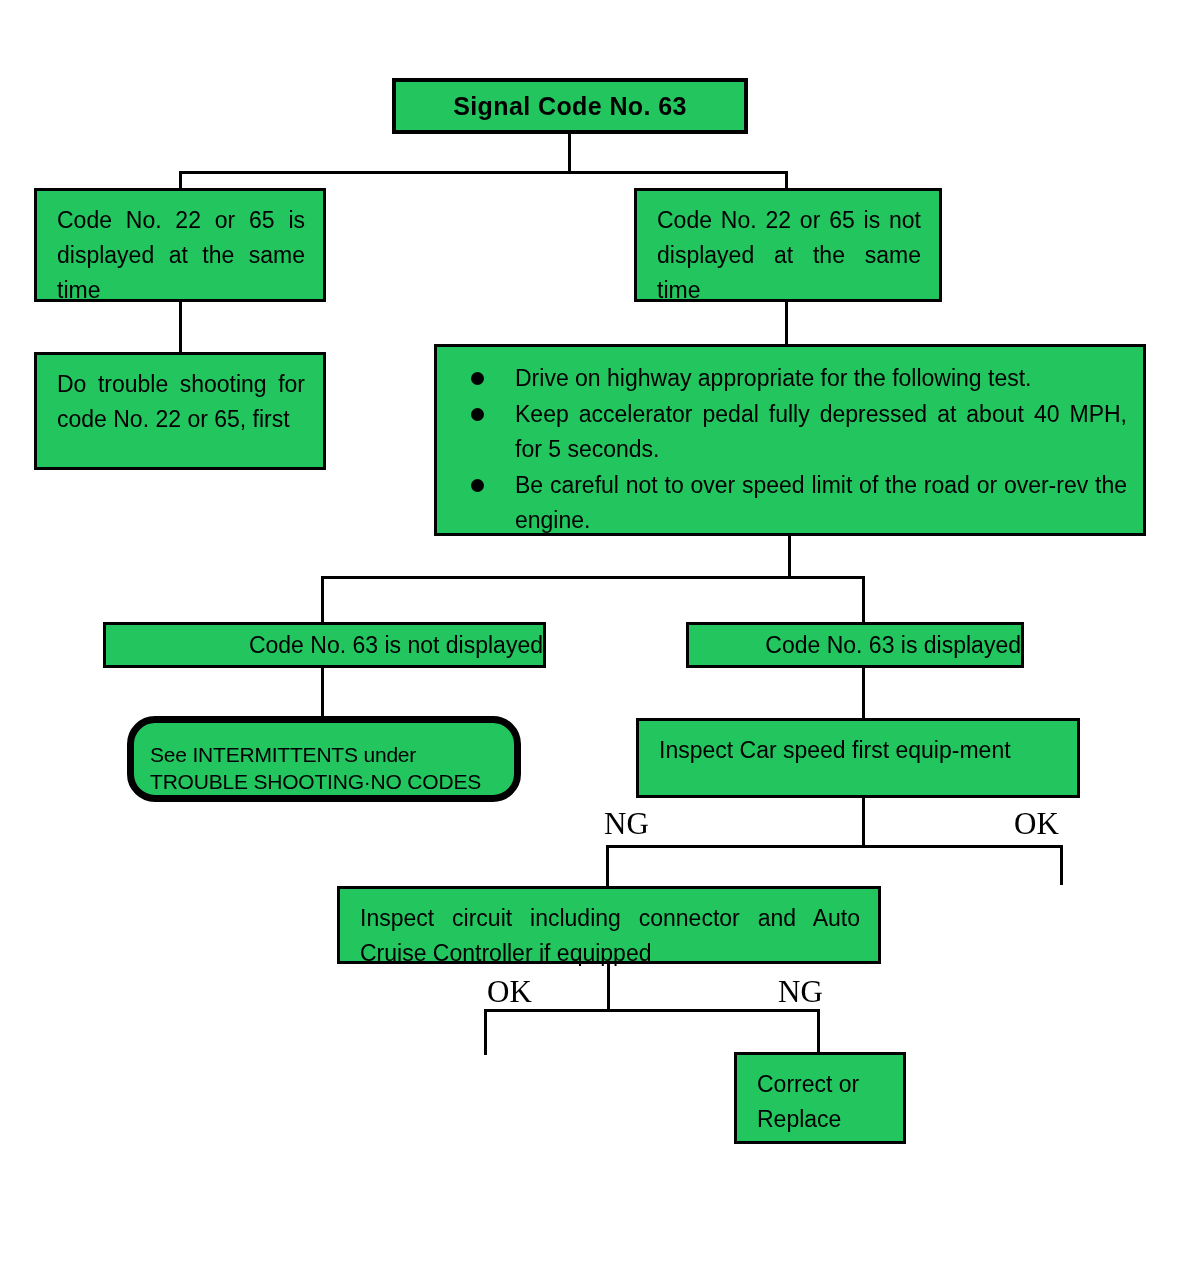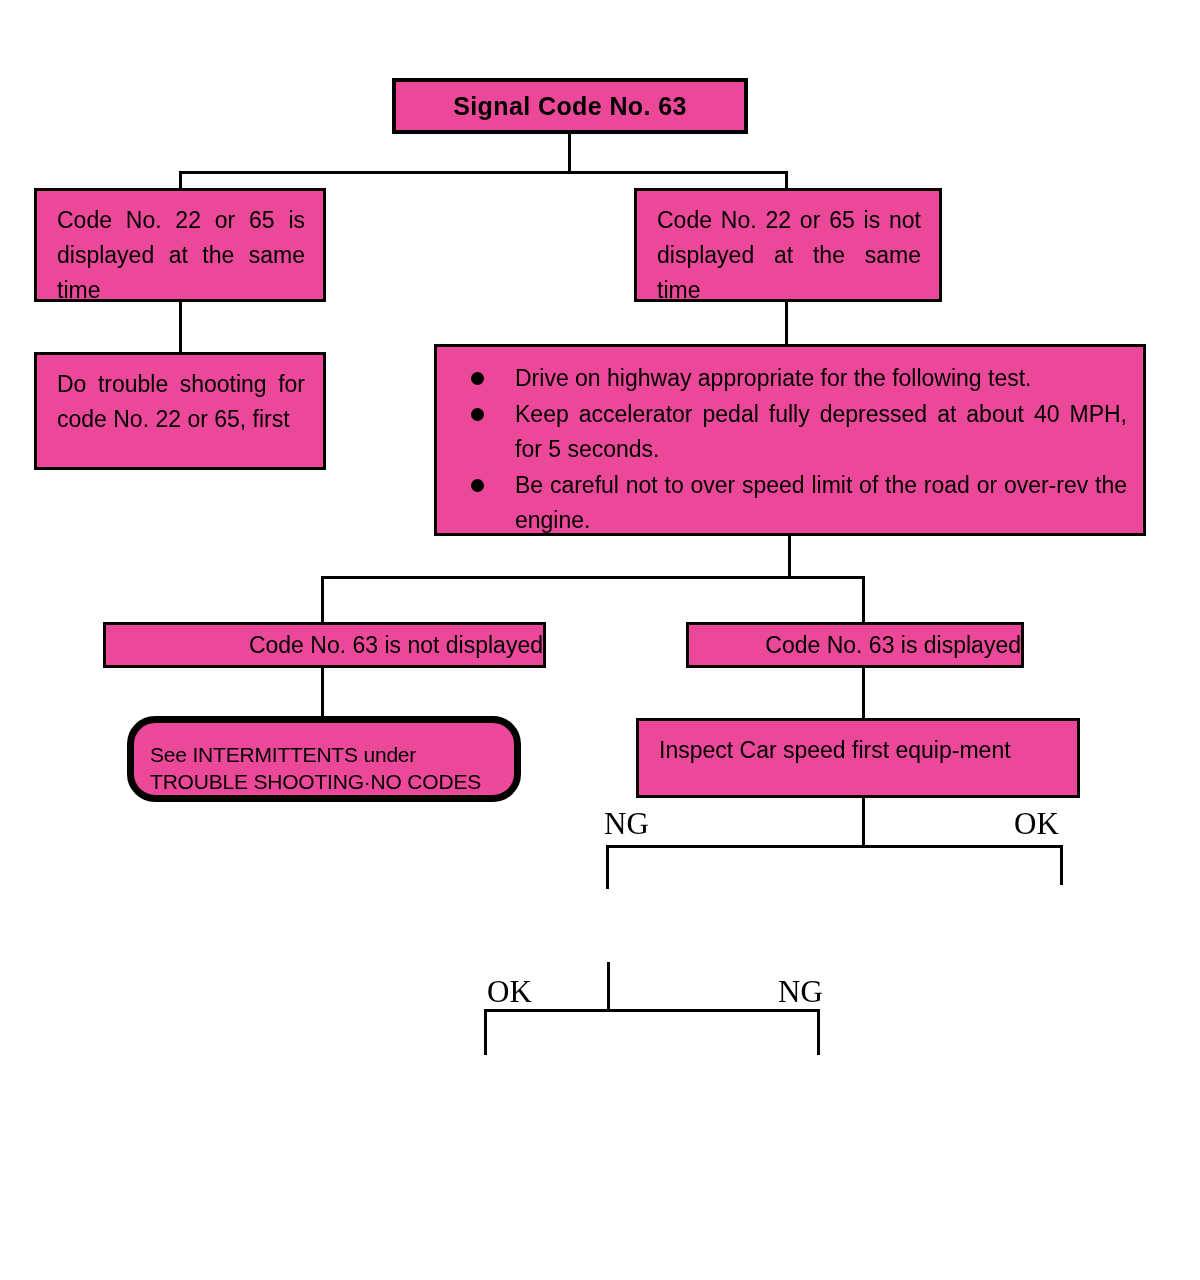--- a/index.html
+++ b/index.html
@@ -14,21 +14,21 @@
     height: 1280px;
     background: #ffffff;
     font-family: "Liberation Sans", sans-serif;
     color: #000000;
     overflow: hidden;
   }
   .box {
     position: absolute;
     box-sizing: border-box;
     border: 3px solid #000000;
-    background: #ec4899;
+    background: #22c55e;
     z-index: 2;
   }
   .box .txt {
     display: block;
     white-space: pre-wrap;
   }
   
   #box-title {
     left: 392px; top: 78px; width: 356px; height: 56px;
     border-width: 4px;
@@ -200,22 +200,28 @@
 
   <div class="box" id="box-intermittents">
     <span class="txt">See INTERMITTENTS under
 TROUBLE SHOOTING·NO CODES</span>
   </div>
 
   <div class="box body-box" id="box-inspect-equip">
     <span class="txt">Inspect Car speed first equip-ment</span>
   </div>
 
-
-
-
+  <div class="box body-box justify" id="box-inspect-circuit">
+    <span class="txt">Inspect circuit including connector and Auto Cruise Controller if equipped</span>
+  </div>
+
+
+
+  <div class="box body-box" id="box-correct-replace">
+    <span class="txt">Correct or Replace</span>
+  </div>
 
   <span class="branch-label" id="label-ng-1">NG</span>
   <span class="branch-label" id="label-ok-1">OK</span>
   <span class="branch-label" id="label-ok-2">OK</span>
   <span class="branch-label" id="label-ng-2">NG</span>
 
 </div>
 
 </body></html>

